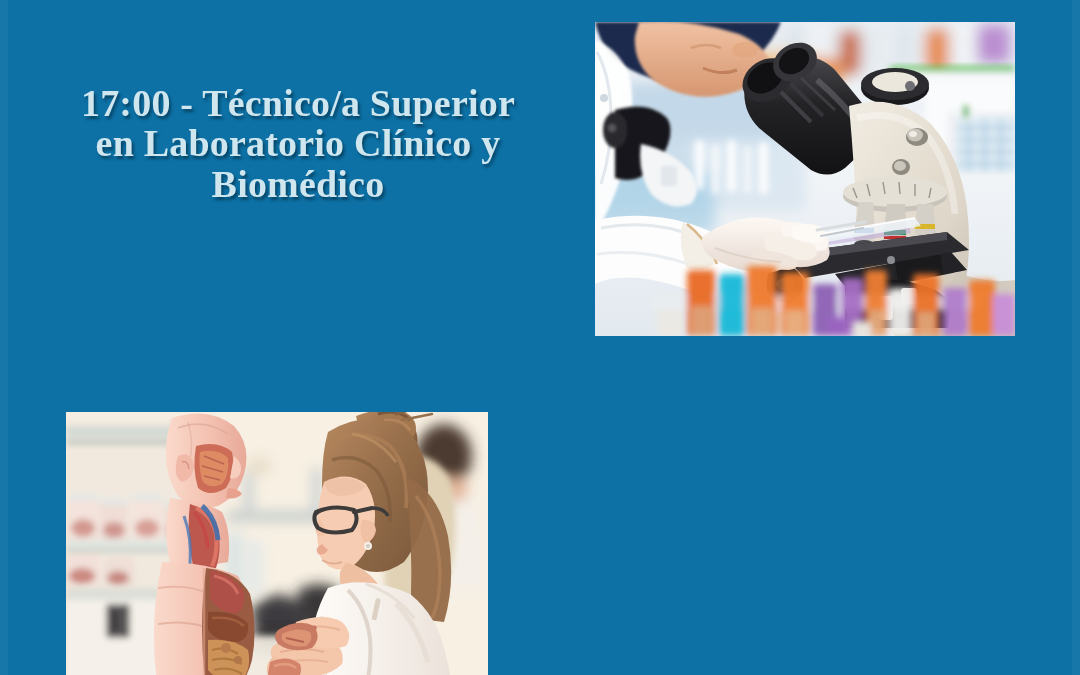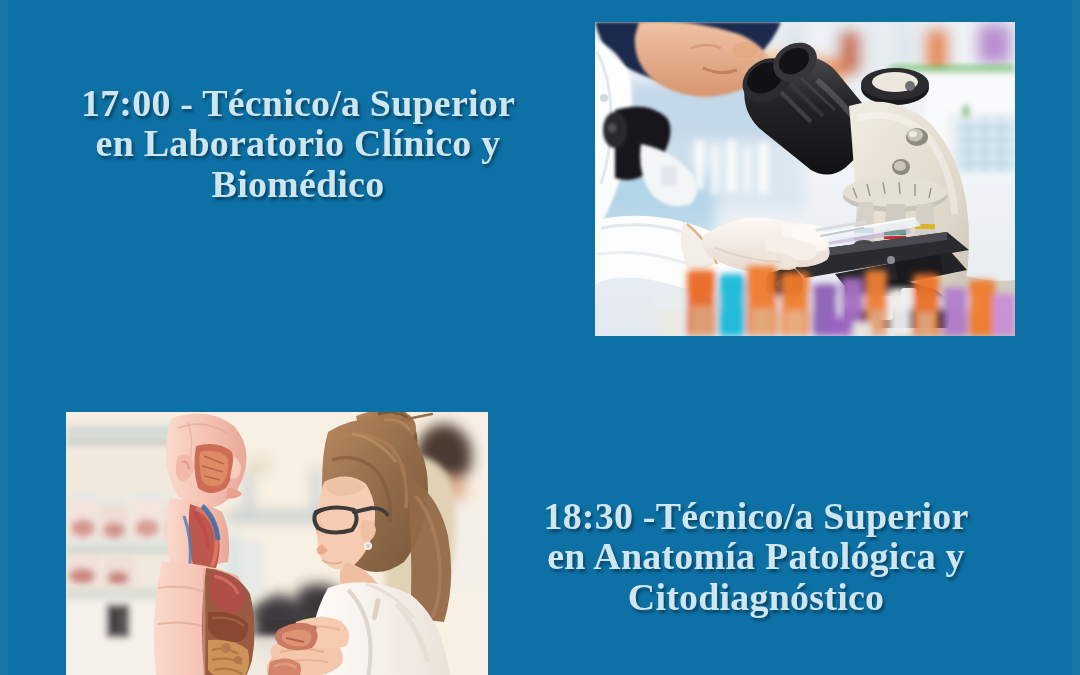--- a/index.html
+++ b/index.html
@@ -594,17 +594,14 @@
 
       <rect width="422" height="276" fill="#ffe9c9" opacity="0.09"></rect>
     </svg>
     <span class="sr-only">Estudiante de bata blanca con gafas examinando un maniquí anatómico de torso humano con músculos, vasos sanguíneos y órganos internos visibles en un laboratorio</span>
   </div>
 
   <div class="text-block" id="text-morning">17:00 - Técnico/a Superior
 en Laboratorio Clínico y
 Biomédico</div>
 
-  <div class="text-block" id="text-afternoon">18:30 -Técnico/a Superior
-en Anatomía Patológica y
-Citodiagnóstico</div>
 
 </div>
 
 </body></html>

